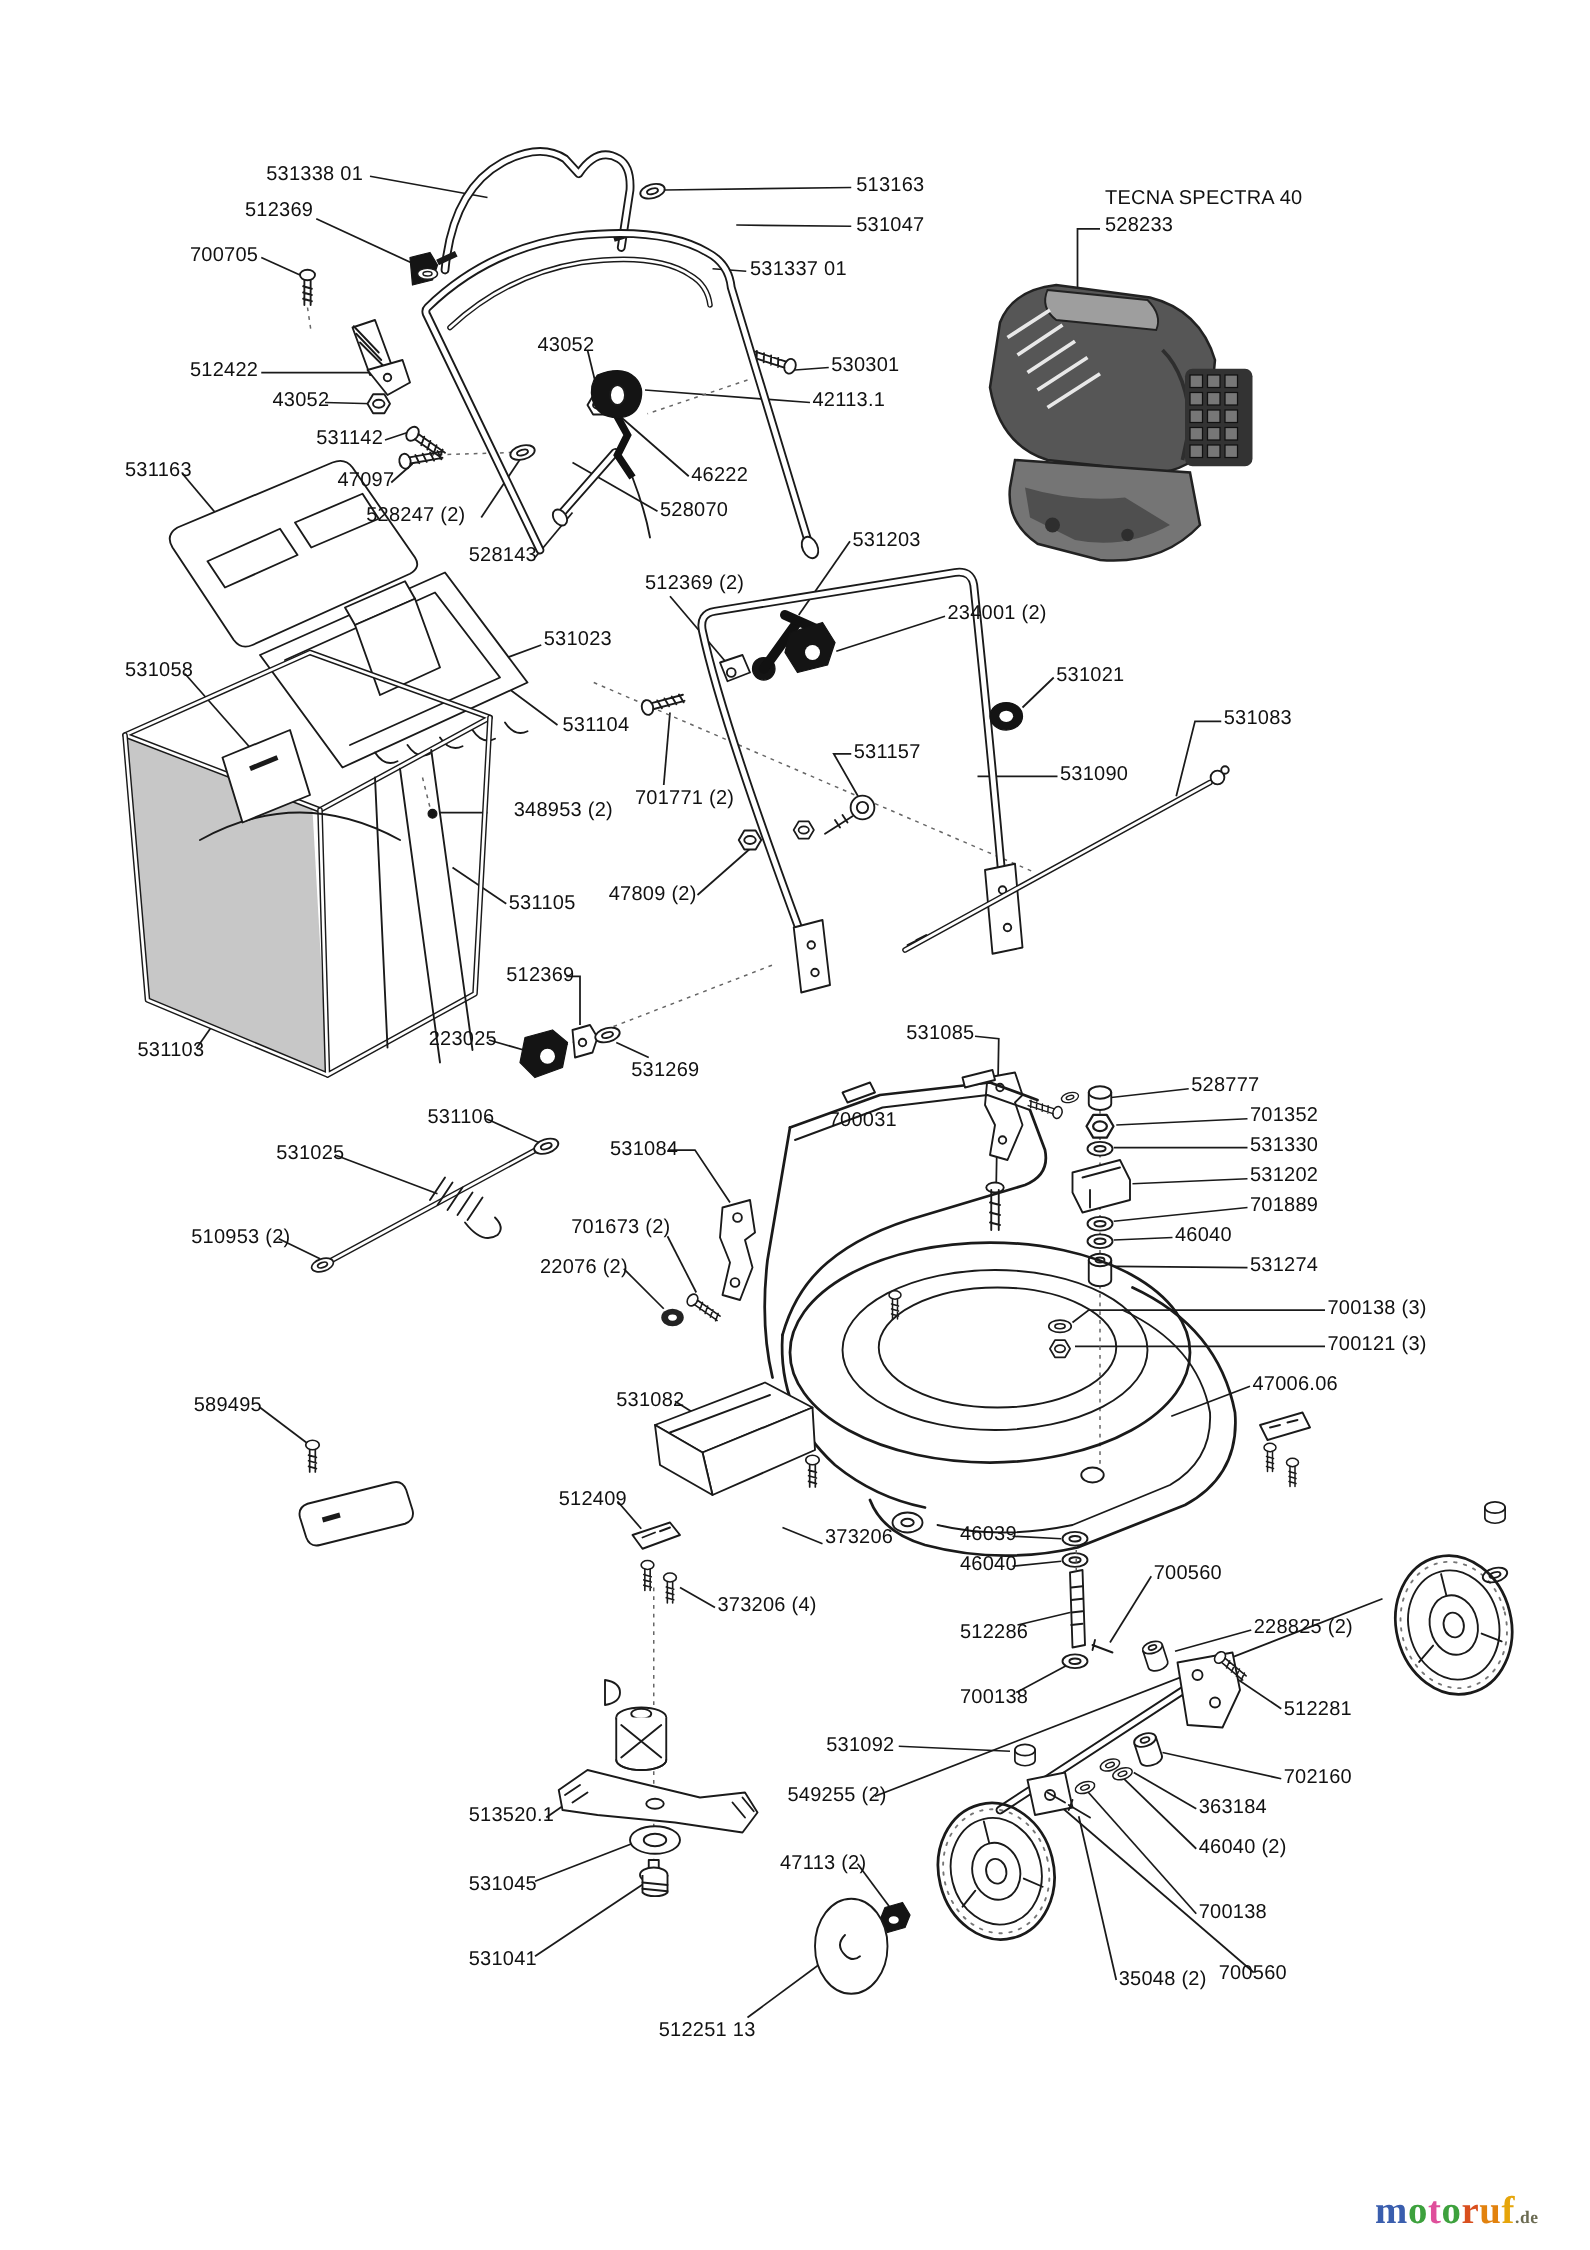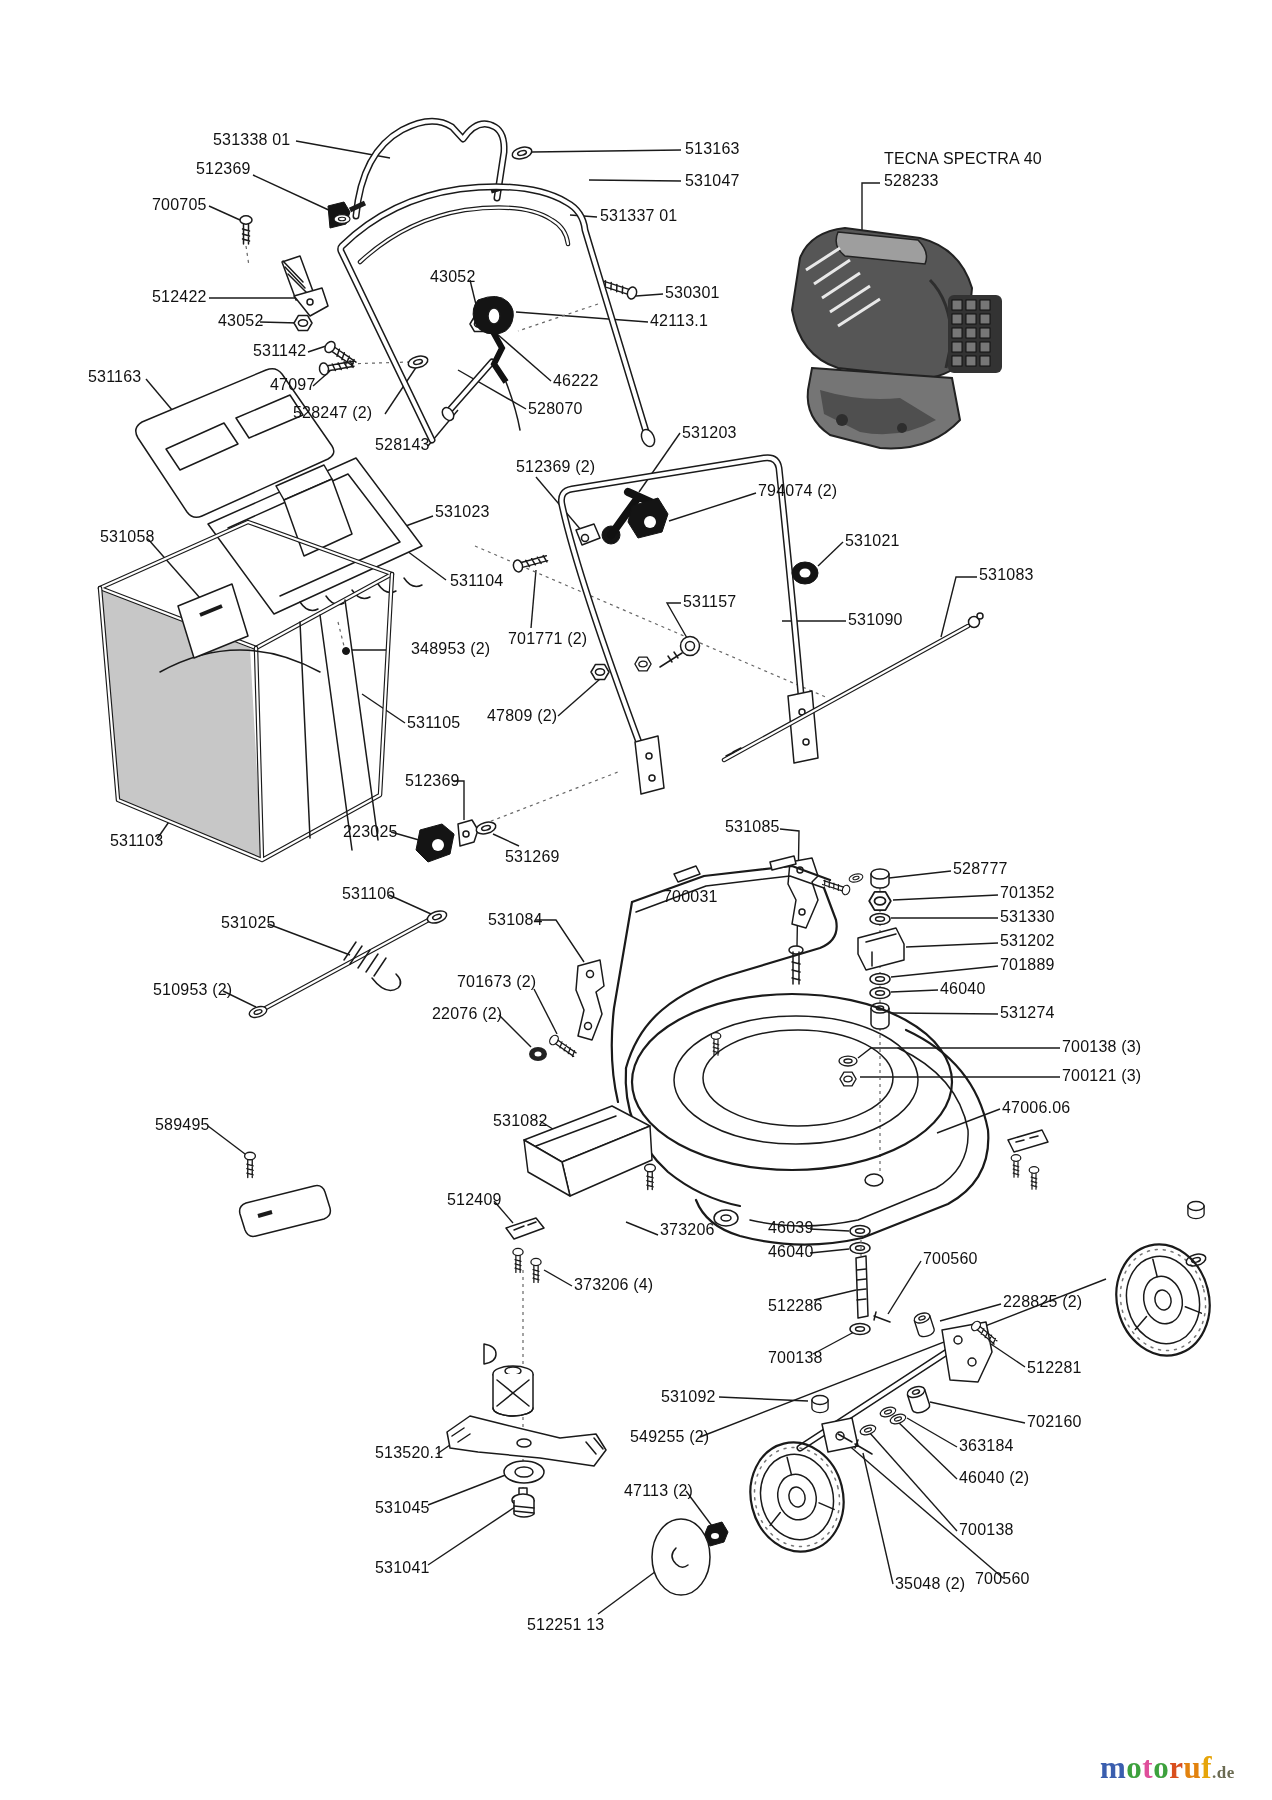--- a/index.html
+++ b/index.html
@@ -13,21 +13,21 @@
   .ldr{fill:none;stroke:#1a1a1a;stroke-width:1.4}
   .dsh{fill:none;stroke:#666;stroke-width:1.2;stroke-dasharray:3 4}
   .to{fill:none;stroke:#1a1a1a;stroke-width:7;stroke-linecap:round;stroke-linejoin:round}
   .ti{fill:none;stroke:#fff;stroke-width:4;stroke-linecap:round;stroke-linejoin:round}
   .wo{fill:none;stroke:#1a1a1a;stroke-width:4.5;stroke-linecap:round;stroke-linejoin:round}
   .wi{fill:none;stroke:#fff;stroke-width:2.2;stroke-linecap:round;stroke-linejoin:round}
   .wht{fill:#fff;stroke:#1a1a1a;stroke-width:1.5;stroke-linejoin:round}
   .blk{fill:#141414;stroke:#141414;stroke-linejoin:round}
   #logo{position:absolute;font-family:"Liberation Serif",serif;font-weight:bold;
         font-size:31px;letter-spacing:.5px;}
-  #logo .sfx{font-size:17px;font-weight:bold;}
+  #logo .sfx{font-size:14px;font-weight:bold;}
 </style>
 </head>
 <body>
 
 <div id="page">
 
 <svg id="art" width="1272" height="1800" viewBox="0 0 1272 1800">
   <defs>
     <g id="washer">
           <ellipse rx="10" ry="5.5" class="wht"></ellipse>
@@ -432,25 +432,25 @@
 <div class="lbl" style="left:430px;top:268px">43052</div>
 <div class="lbl" style="left:665px;top:284px">530301</div>
 <div class="lbl" style="left:152px;top:288px">512422</div>
 <div class="lbl" style="left:650px;top:312px">42113.1</div>
 <div class="lbl" style="left:218px;top:312px">43052</div>
 <div class="lbl" style="left:253px;top:342px">531142</div>
 <div class="lbl" style="left:553px;top:372px">46222</div>
 <div class="lbl" style="left:270px;top:376px">47097</div>
 <div class="lbl" style="left:528px;top:400px">528070</div>
 <div class="lbl" style="left:293px;top:404px">528247 (2)</div>
-<div class="lbl" style="left:88px;top:368px">531163</div>
+<div class="lbl" style="left:100px;top:368px">531163</div>
 <div class="lbl" style="left:375px;top:436px">528143</div>
 <div class="lbl" style="left:682px;top:424px">531203</div>
 <div class="lbl" style="left:516px;top:458px">512369 (2)</div>
-<div class="lbl" style="left:758px;top:482px">794074 (2)</div>
+<div class="lbl" style="left:758px;top:482px">234001 (2)</div>
 <div class="lbl" style="left:435px;top:503px">531023</div>
 <div class="lbl" style="left:845px;top:532px">531021</div>
 <div class="lbl" style="left:100px;top:528px">531058</div>
 <div class="lbl" style="left:450px;top:572px">531104</div>
 <div class="lbl" style="left:979px;top:566px">531083</div>
 <div class="lbl" style="left:683px;top:593px">531157</div>
 <div class="lbl" style="left:848px;top:611px">531090</div>
 <div class="lbl" style="left:508px;top:630px">701771 (2)</div>
 <div class="lbl" style="left:411px;top:640px">348953 (2)</div>
 <div class="lbl" style="left:487px;top:707px">47809 (2)</div>

